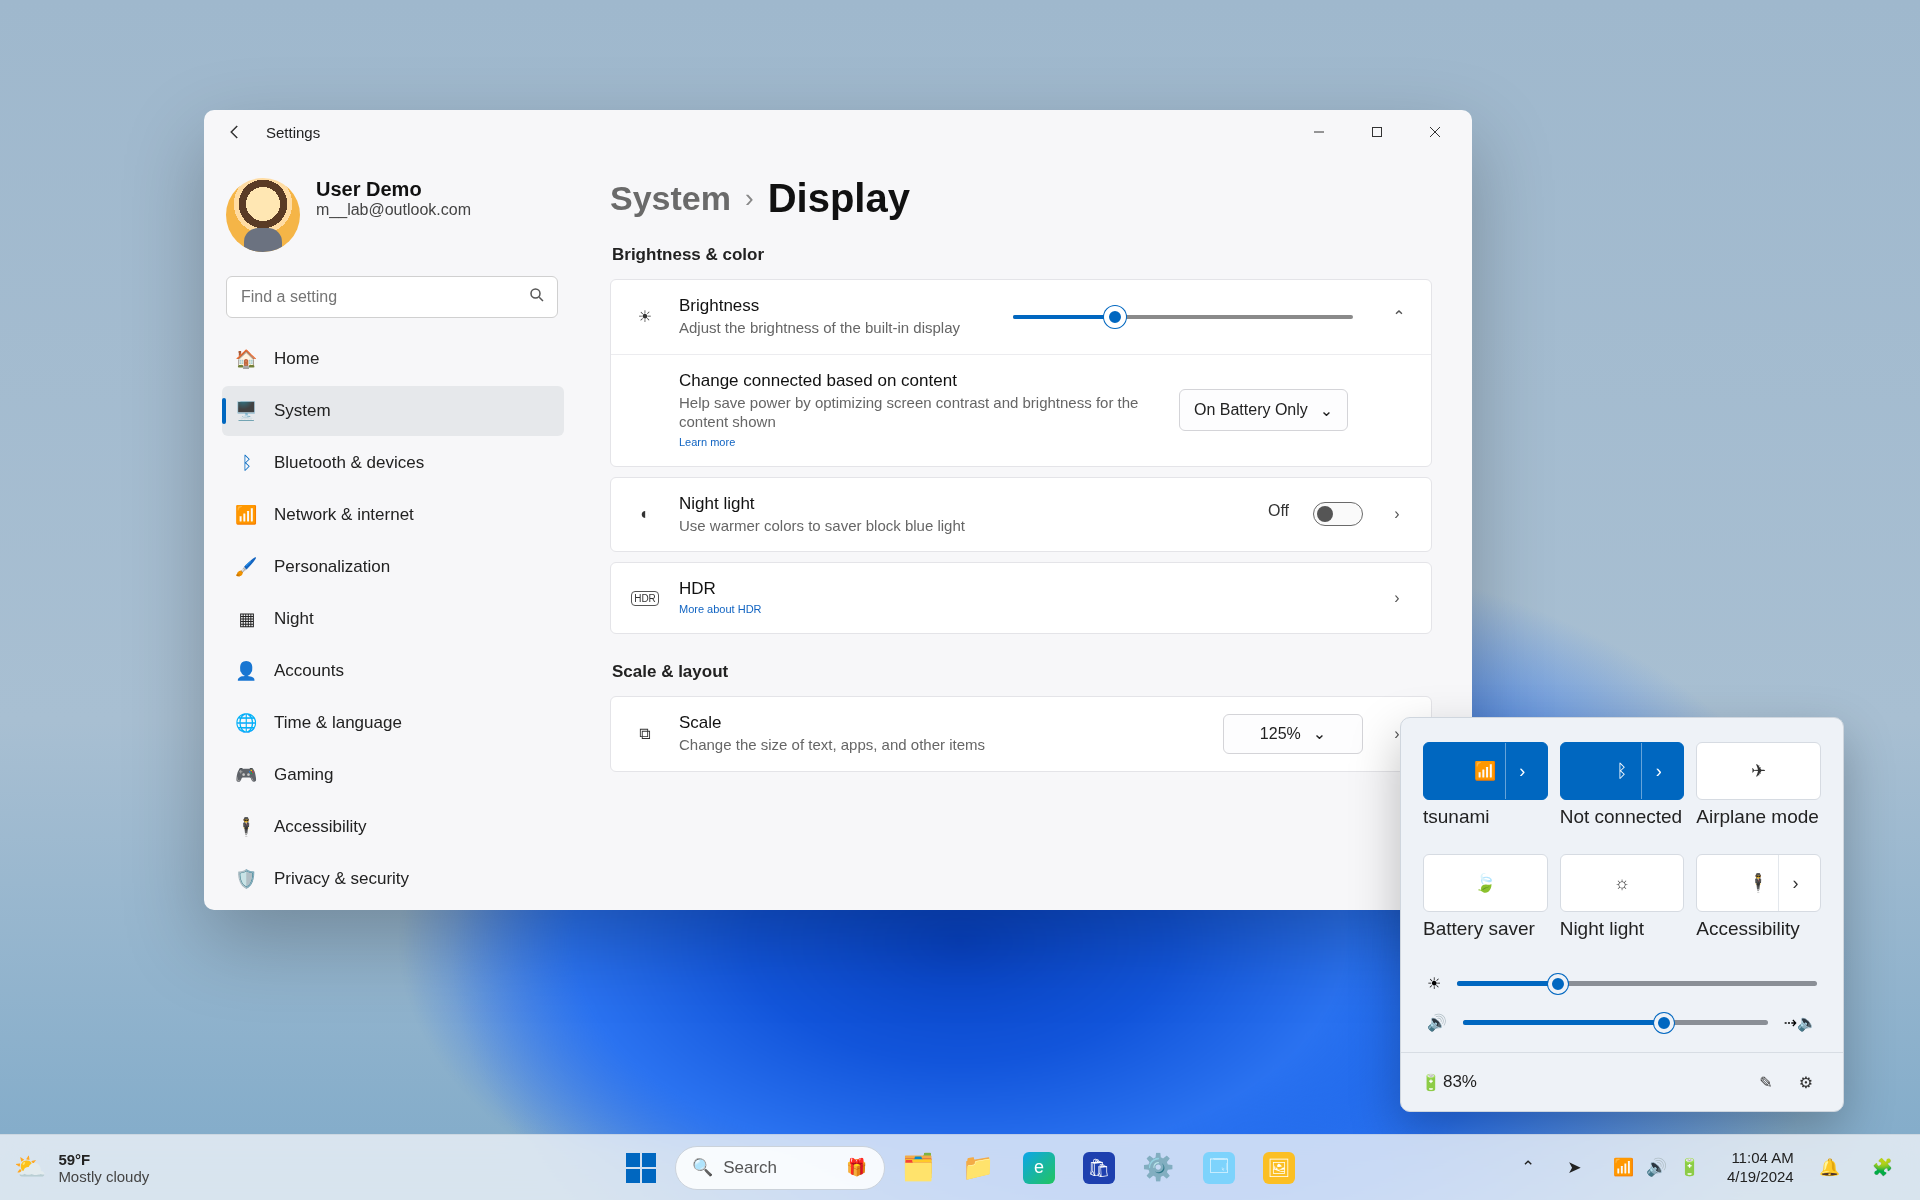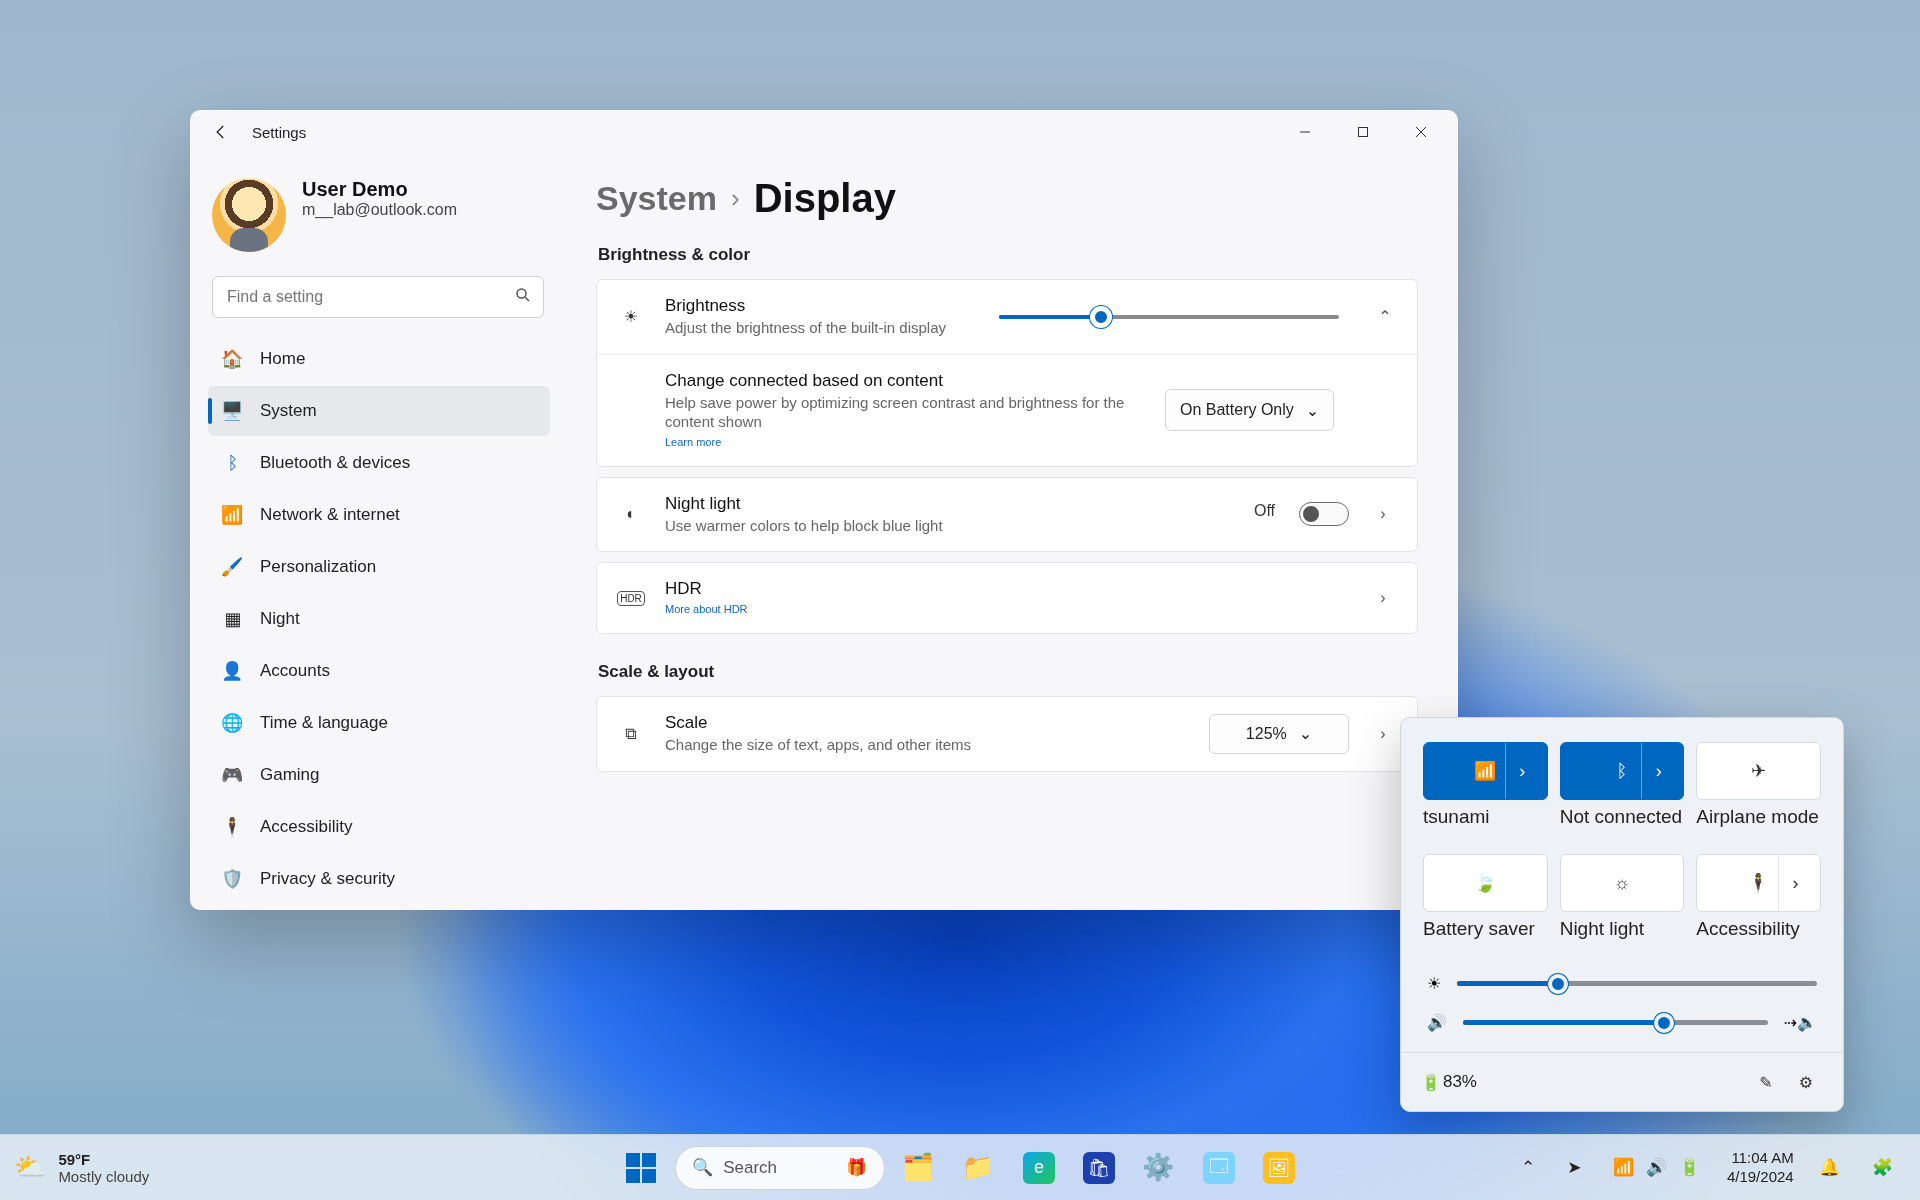--- a/index.html
+++ b/index.html
@@ -1,21 +1,21 @@
 <!DOCTYPE html>
 <html><head>
 <meta charset="utf-8">
 <style>
 * { margin: 0; padding: 0; box-sizing: border-box; font-family: "Segoe UI", sans-serif; }
 body { width: 1920px; height: 1200px; background: linear-gradient(180deg, #9fb8cd 0%, #a8bfd2 100%); overflow: hidden; position: relative; }
 .wallpaper { position: absolute; inset: 0; background: radial-gradient(ellipse 1000px 600px at 60% 80%, #0a4fd6 0%, #1560e6 20%, #2a72f0 40%, transparent 70%), linear-gradient(180deg, #9fb8cd 0%, #a8bfd2 60%, #7faac9 100%); }
 .wallpaper::after { content:""; position:absolute; left:180px; right:180px; bottom:50px; height:520px; background: radial-gradient(ellipse 700px 400px at 50% 60%, #0843c4 0%, #1255db 30%, #2a72f0 55%, transparent 80%); border-radius: 300px 300px 0 0 / 200px 200px 0 0; filter: blur(2px); }
 
 
-.settings-window { position: absolute; left: 190px; top: 110px; width: 1268px; height: 800px; background: #f7f7f9; border-radius: 10px; box-shadow: 0 30px 80px rgba(0,0,0,.25); overflow: hidden; display: flex; flex-direction: column; }
+.settings-window { position: absolute; left: 204px; top: 110px; width: 1268px; height: 800px; background: #f7f7f9; border-radius: 10px; box-shadow: 0 30px 80px rgba(0,0,0,.25); overflow: hidden; display: flex; flex-direction: column; }
 .titlebar { display: flex; align-items: center; height: 44px; padding: 0 8px; }
 .titlebar-left { display: flex; align-items: center; gap: 14px; padding-left: 6px; }
 .back-arrow { width: 34px; height: 34px; display:flex; align-items:center; justify-content:center; color:#333; border-radius:4px; }
 .titlebar-title { font-size: 15px; color:#222; }
 .winctrls { margin-left:auto; display:flex; }
 .winctrl { width:58px; height:40px; display:flex; align-items:center; justify-content:center; color:#333; }
 
 .settings-body { flex:1; display:flex; overflow:hidden; }
 .sidebar { width: 372px; padding: 16px 12px 0 18px; display:flex; flex-direction:column; }
 .user-row { display:flex; align-items:flex-start; gap:16px; padding: 8px 6px 18px 4px; }
@@ -237,21 +237,21 @@
             <span>⌄</span>
           </div>
         </div>
       </div>
 
       <div class="card-group">
         <div class="card">
           <div class="card-ico">◐</div>
           <div class="card-text">
             <div class="card-title">Night light</div>
-            <div class="card-sub">Use warmer colors to help block blue light</div>
+            <div class="card-sub">Use warmer colors to saver block blue light</div>
           </div>
           <div class="toggle-row">
             <span class="toggle-label">Off</span>
             <div class="toggle">
                 <div class="knob"></div>
               </div>
           </div>
           <div class="chev">›</div>
         </div>
       </div>

